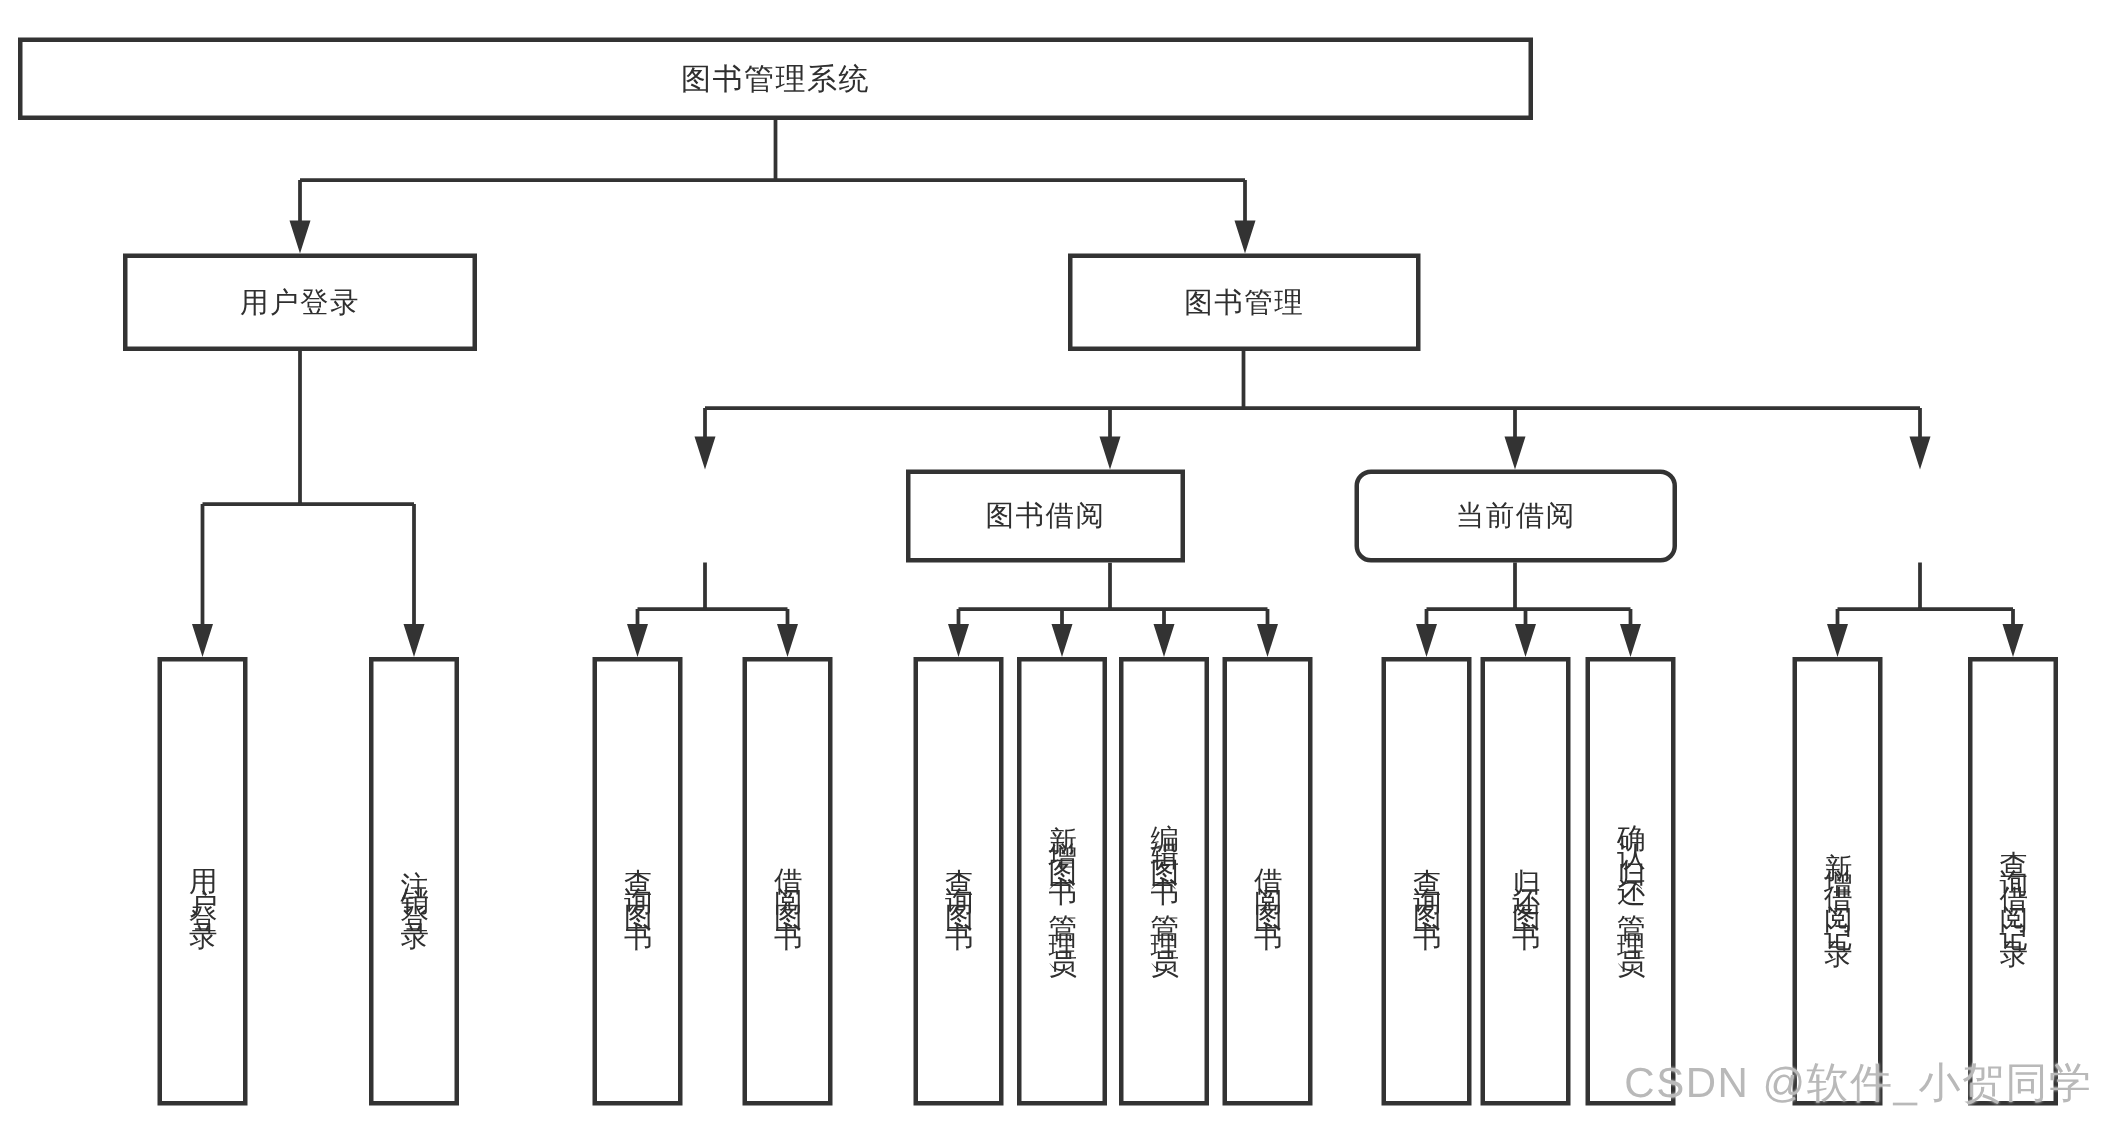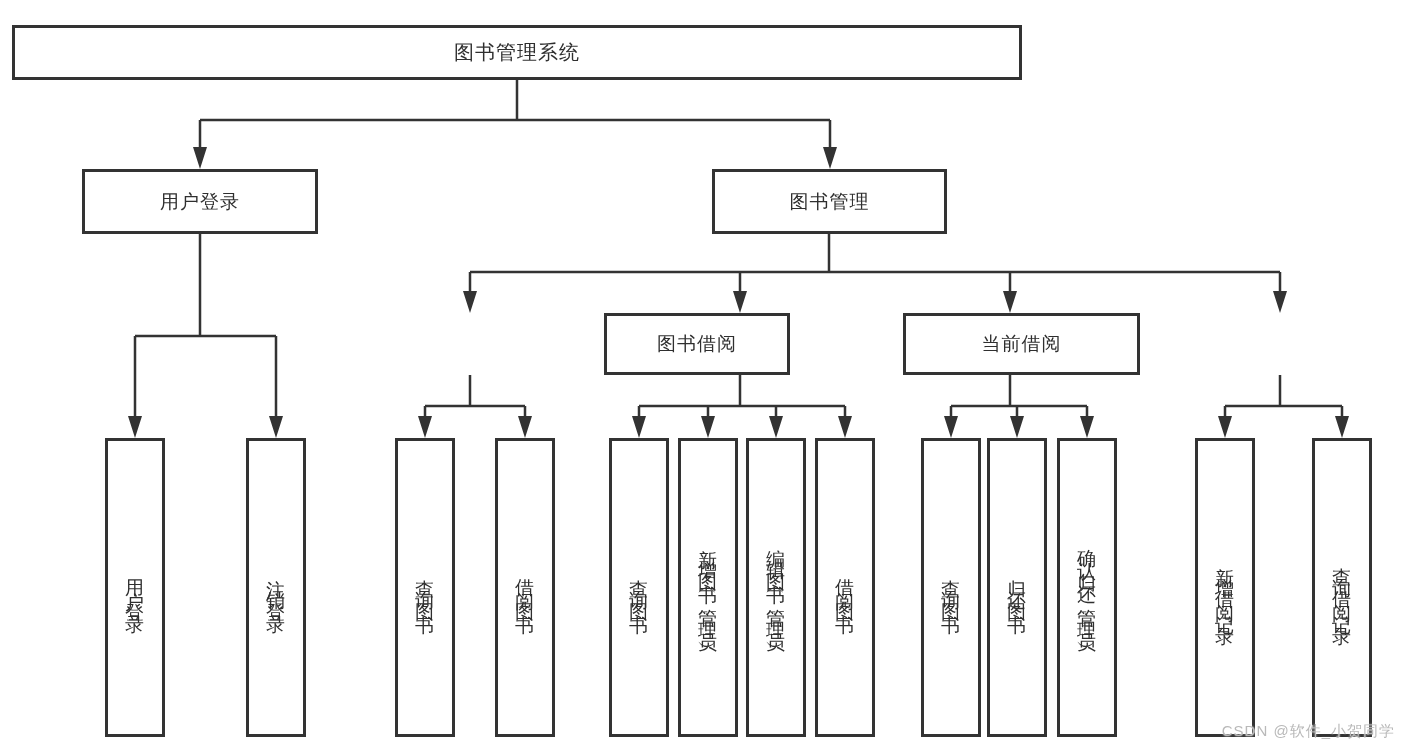--- a/index.html
+++ b/index.html
@@ -43,21 +43,21 @@
     writing-mode:vertical-rl;
     text-orientation:mixed;
     font-size:19px;
     line-height:1;
     letter-spacing:12px;
     white-space:nowrap;
   }
   #watermark{
     position:absolute;
     right:10px;bottom:6px;
-    font-size:15px;
+    font-size:28px;
     color:var(--wm);
     letter-spacing:1px;
     text-shadow:0 0 2px #ffffff;
     z-index:3;
   }
 </style>
 </head>
 <body>
 
 <div id="canvas">
@@ -83,21 +83,21 @@
              M1080 416 L1094 416 L1087 438 Z
              M1218 416 L1232 416 L1225 438 Z  M1335 416 L1349 416 L1342 438 Z"></path>
   </svg>
 
   <div class="node root" style="left:12px;top:13px;width:1010px;height:55px;margin-top:12px;">图书管理系统</div>
 
   <div class="node lvl" style="left:82px;top:169px;width:236px;height:65px;">用户登录</div>
   <div class="node lvl" style="left:712px;top:169px;width:235px;height:65px;font-family:Liberation Mono, monospace;">图书管理</div>
 
   <div class="node lvl" style="left:604px;top:313px;width:186px;height:62px;">图书借阅</div>
-  <div class="node lvl" style="left:903px;top:313px;width:237px;height:62px;">当前借阅</div>
+  <div class="node lvl" style="left:903px;top:313px;width:215px;height:62px;border-radius:11px;">当前借阅</div>
 
   <div class="leaf" style="left:105px;">
     <span class="vtext">用户登录</span>
   </div>
   <div class="leaf" style="left:246px;">
     <span class="vtext">注销登录</span>
   </div>
 
   <div class="leaf" style="left:395px;">
     <span class="vtext">查询图书</span>

